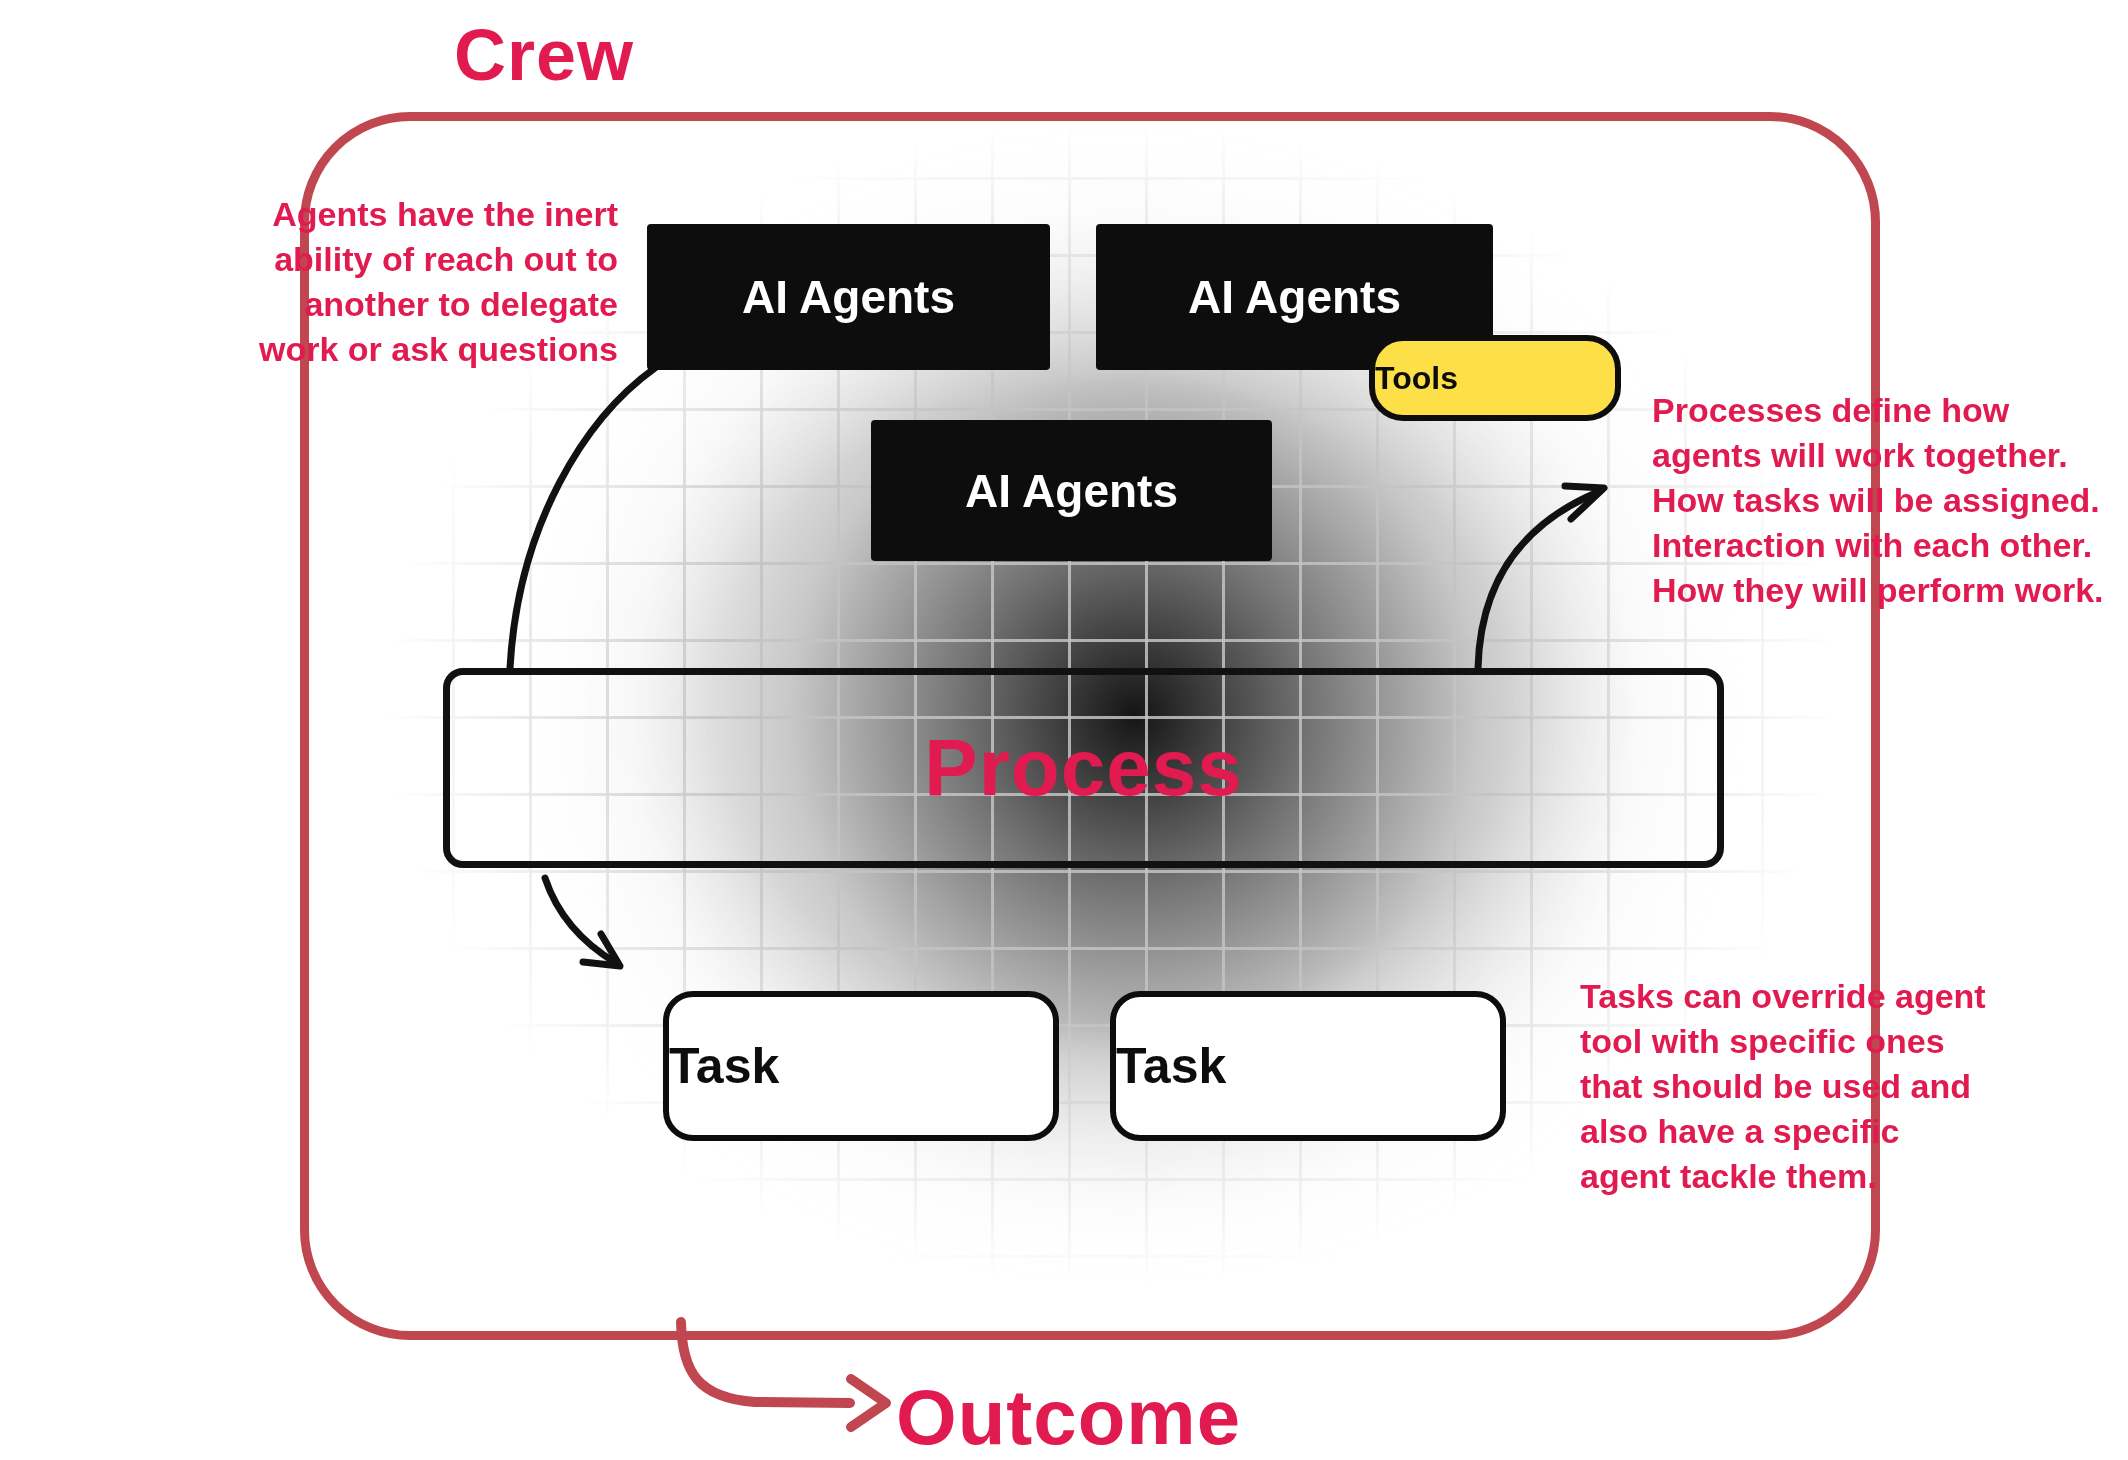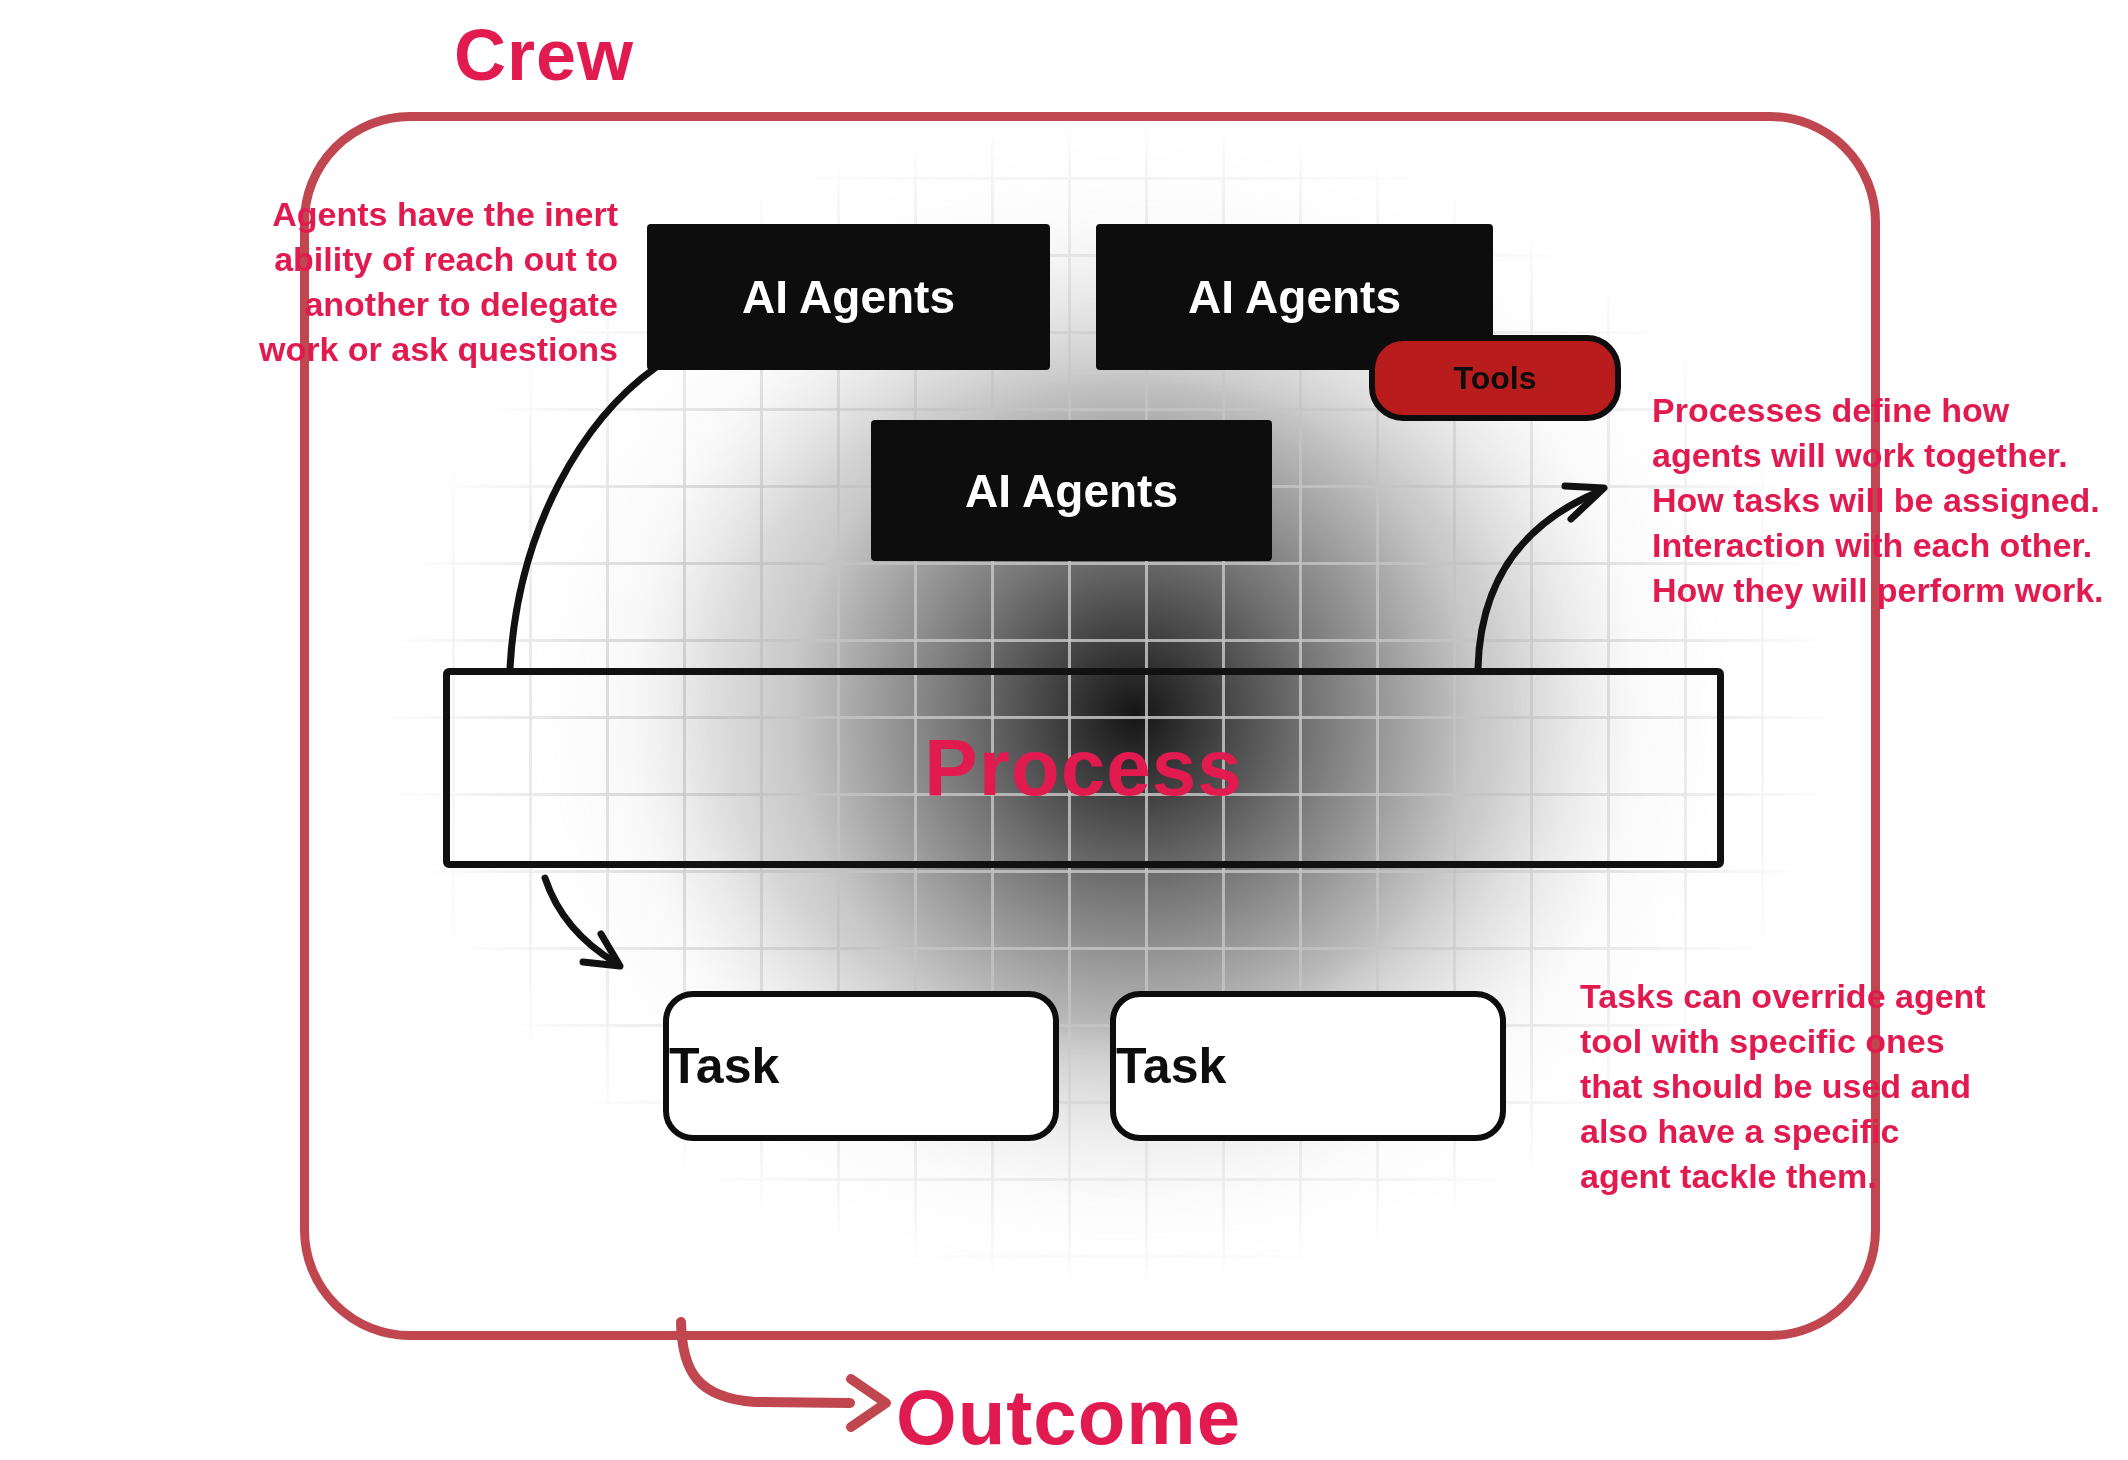--- a/index.html
+++ b/index.html
@@ -42,27 +42,27 @@
   .black-box{
     position:absolute;background:var(--box-black);border-radius:4px;z-index:2;
     display:flex;align-items:center;justify-content:center;
     color:#fff;font-weight:700;font-size:46px;text-align:center;
   }
   .box-agent1{left:647px;top:224px;width:403px;height:146px;}
   .box-agent2{left:1096px;top:224px;width:397px;height:146px;}
   .box-agent3{left:871px;top:420px;width:401px;height:141px;}
   .tools-pill{
     position:absolute;left:1369px;top:335px;width:252px;height:86px;z-index:3;
-    background:#b91c1c;border:6px solid var(--box-black);border-radius:34px;
-    display:flex;align-items:center;justify-content:center;
+    background:#fde047;border:6px solid var(--box-black);border-radius:34px;
+    display:flex;align-items:center;justify-content:flex-start;
     color:#0d0d0d;font-weight:700;font-size:32px;box-sizing:border-box;
   }
   .process-box{
     position:absolute;left:443px;top:668px;width:1281px;height:200px;z-index:2;
-    border:7px solid #111;border-radius:6px;box-sizing:border-box;
+    border:7px solid #111;border-radius:20px;box-sizing:border-box;
     display:flex;align-items:center;justify-content:center;
   }
   .process-label{color:var(--accent);font-weight:700;font-size:80px;letter-spacing:1px;}
   .task-box{
     position:absolute;width:396px;height:150px;z-index:2;
     background:#fff;border:6px solid var(--box-black);border-radius:30px;box-sizing:border-box;
     display:flex;align-items:center;
     color:#0d0d0d;font-weight:700;font-size:50px;
   }
   .box-task1{left:663px;top:991px;}

